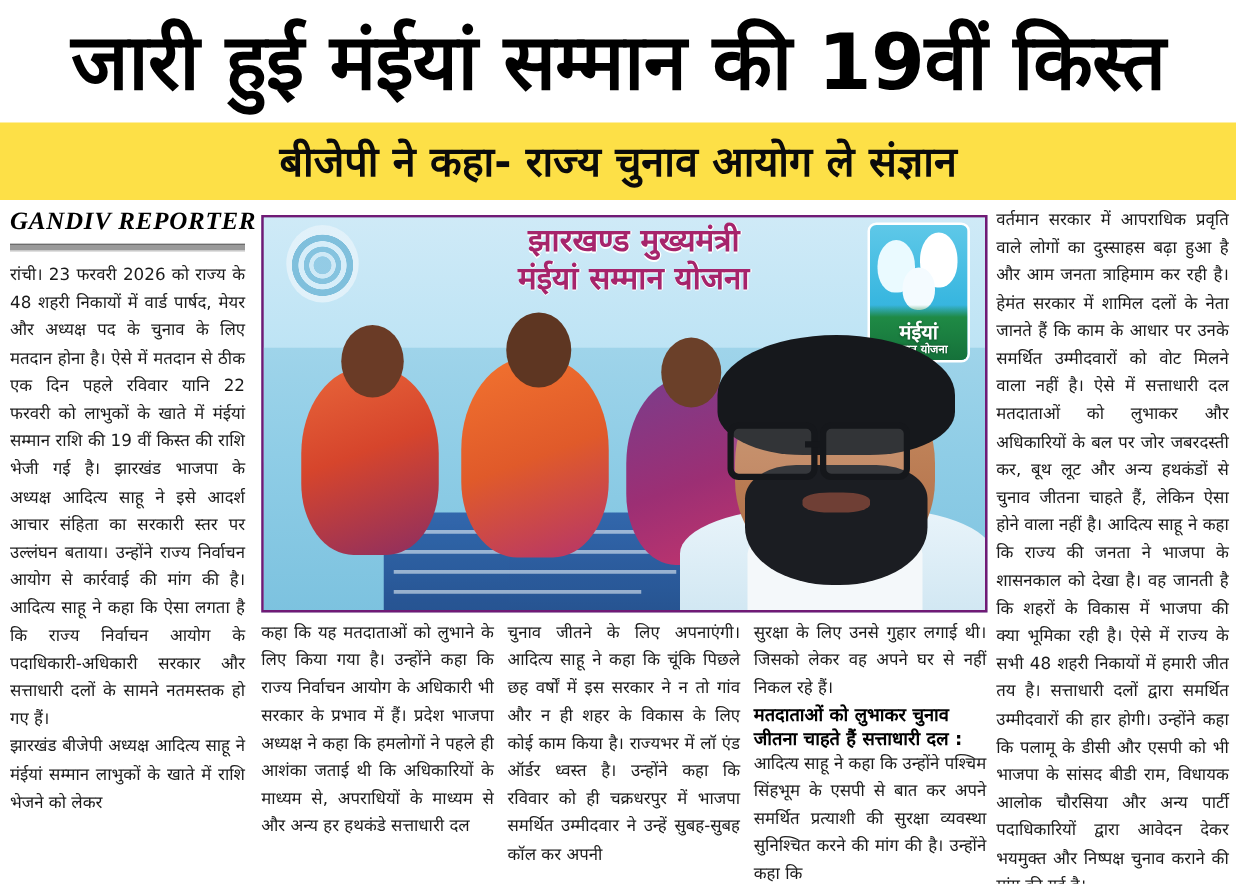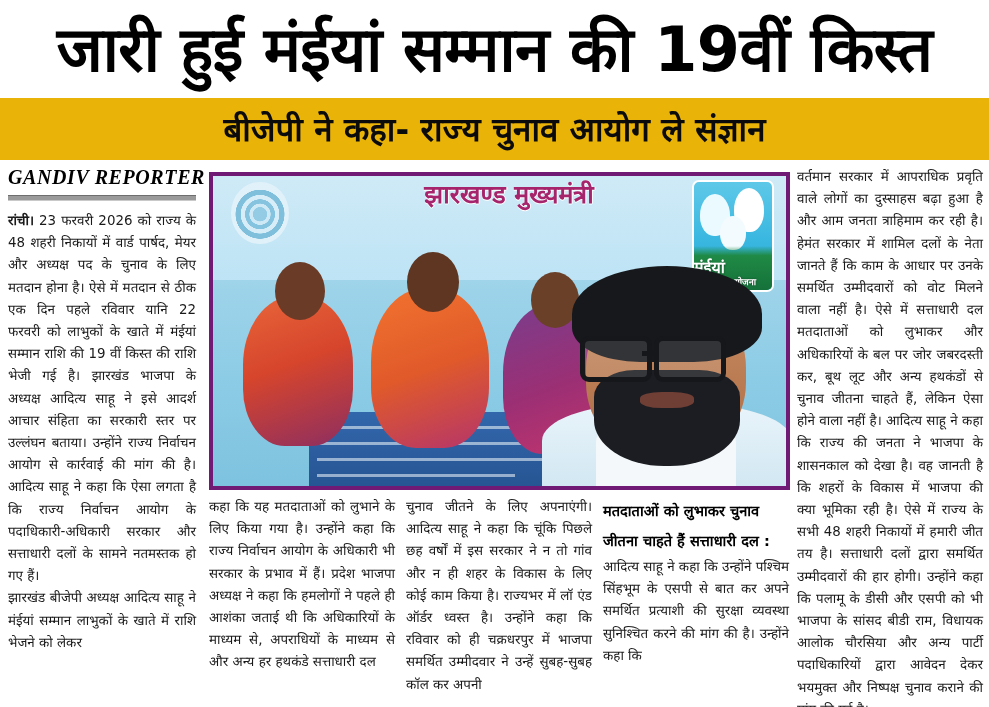--- a/index.html
+++ b/index.html
@@ -41,21 +41,21 @@
     white-space: nowrap;
     text-align: right;
   }
 
   .subhead-band {
     position: absolute;
     left: 0;
     top: 98px;
     width: 989px;
     height: 62px;
-    background: #eab308;
+    background: #fde047;
     display: flex;
     align-items: center;
     justify-content: center;
   }
   .subhead-text {
     font-family: "DejaVu Sans", "Liberation Sans", sans-serif;
     font-weight: 700;
     font-size: 33px;
     line-height: 1.0;
     color: #0b0b0b;
@@ -109,21 +109,21 @@
 
   
   .photo {
     position: absolute;
     left: 209px;
     top: 6px;
     width: 581px;
     height: 318px;
     overflow: hidden;
     background: #bfe4f2;
-    border: 4px solid #701a75;
+    border: 2px solid #701a75;
     box-sizing: border-box;
   }
 
   
   .lower-cols {
     position: absolute;
     left: 209px;
     top: 330px;
     width: 581px;
     height: 211px;
@@ -144,29 +144,29 @@
     font-family: "DejaVu Sans", "Liberation Sans", sans-serif;
     font-size: 13.4px;
     line-height: 22.2px;
     text-align: justify;
     text-justify: inter-word;
     color: #1a1a1a;
     hyphens: none;
   }
 
   .lead-place {
-    font-weight: 700;
+    font-weight: 400;
   }
 
   h3.sub-lede {
     margin: 0;
     font-family: "DejaVu Sans", "Liberation Sans", sans-serif;
     font-weight: 700;
     font-size: 14.6px;
-    line-height: 30px;
+    line-height: 19px;
     color: #000;
     text-align: left;
   }
 
   
   .ph-bg {
     position: absolute;
     inset: 0;
     background:
       linear-gradient(180deg, #cfeaf7 0%, #b9e2f4 42%, #a9d9ee 64%, #86c9e6 100%);
@@ -224,20 +224,21 @@
     text-align: center;
     font-family: "DejaVu Sans", "Liberation Sans", sans-serif;
     font-weight: 700;
     font-size: 9px;
     line-height: 11px;
     color: #ffffff;
     text-shadow: 0 0 2px rgba(0,0,0,.5);
   }
   .ph-logo .lg-main {
     position: absolute; left: 0; bottom: 14px; width: 100%;
+    text-align: center;
     font-family: "DejaVu Sans", "Liberation Sans", sans-serif;
     font-weight: 700;
     font-size: 16px;
     line-height: 17px;
     color: #ffffff;
     text-shadow: 0 1px 2px rgba(0,0,0,.45);
   }
 
   .ph-wall {
     position: absolute; left: 0; top: 104px; width: 100%; height: 214px;
@@ -359,20 +360,21 @@
 
     <div class="photo">
       <div class="ph-bg"></div>
       <div class="ph-sky"></div>
       <div class="ph-wall"></div>
 
       <div class="ph-emblem"></div>
 
       <div class="ph-title">
         <div>झारखण्ड मुख्यमंत्री</div>
+        <div>मंईयां सम्मान योजना</div>
       </div>
 
       <div class="ph-logo">
         <div class="fig f1"></div>
         <div class="fig f2"></div>
         <div class="fig f3"></div>
         <div class="band"></div>
         <div class="lg-main">मंईयां</div>
         <div class="lg-text">सम्मान योजना</div>
       </div>
@@ -411,20 +413,21 @@
     </div>
 
     <div class="lower-cols">
       <div class="lcol c3">
         <p class="body-text">चुनाव जीतने के लिए अपनाएंगी। आदित्य साहू ने कहा कि चूंकि पिछले छह वर्षों में इस सरकार ने न तो गांव और न ही शहर के विकास के लिए कोई काम किया है। राज्यभर में लॉ एंड ऑर्डर ध्वस्त है। उन्होंने कहा कि रविवार को ही चक्रधरपुर में भाजपा समर्थित उम्मीदवार ने उन्हें सुबह-सुबह कॉल कर अपनी</p>
       </div>
       <div class="lcol c2">
         <p class="body-text">कहा कि यह मतदाताओं को लुभाने के लिए किया गया है। उन्होंने कहा कि राज्य निर्वाचन आयोग के अधिकारी भी सरकार के प्रभाव में हैं। प्रदेश भाजपा अध्यक्ष ने कहा कि हमलोगों ने पहले ही आशंका जताई थी कि अधिकारियों के माध्यम से, अपराधियों के माध्यम से और अन्य हर हथकंडे सत्ताधारी दल</p>
       </div>
       <div class="lcol c4">
+        <p class="body-text">सुरक्षा के लिए उनसे गुहार लगाई थी। जिसको लेकर वह अपने घर से नहीं निकल रहे हैं।</p>
         <h3 class="sub-lede">मतदाताओं को लुभाकर चुनाव जीतना चाहते हैं सत्ताधारी दल :</h3>
         <p class="body-text">आदित्य साहू ने कहा कि उन्होंने पश्चिम सिंहभूम के एसपी से बात कर अपने समर्थित प्रत्याशी की सुरक्षा व्यवस्था सुनिश्चित करने की मांग की है। उन्होंने कहा कि</p>
       </div>
     </div>
 
     <div class="col5">
       <p class="body-text">वर्तमान सरकार में आपराधिक प्रवृति वाले लोगों का दुस्साहस बढ़ा हुआ है और आम जनता त्राहिमाम कर रही है। हेमंत सरकार में शामिल दलों के नेता जानते हैं कि काम के आधार पर उनके समर्थित उम्मीदवारों को वोट मिलने वाला नहीं है। ऐसे में सत्ताधारी दल मतदाताओं को लुभाकर और अधिकारियों के बल पर जोर जबरदस्ती कर, बूथ लूट और अन्य हथकंडों से चुनाव जीतना चाहते हैं, लेकिन ऐसा होने वाला नहीं है। आदित्य साहू ने कहा कि राज्य की जनता ने भाजपा के शासनकाल को देखा है। वह जानती है कि शहरों के विकास में भाजपा की क्या भूमिका रही है। ऐसे में राज्य के सभी 48 शहरी निकायों में हमारी जीत तय है। सत्ताधारी दलों द्वारा समर्थित उम्मीदवारों की हार होगी। उन्होंने कहा कि पलामू के डीसी और एसपी को भी भाजपा के सांसद बीडी राम, विधायक आलोक चौरसिया और अन्य पार्टी पदाधिकारियों द्वारा आवेदन देकर भयमुक्त और निष्पक्ष चुनाव कराने की मांग की गई है।</p>
     </div>
 
   </div>

